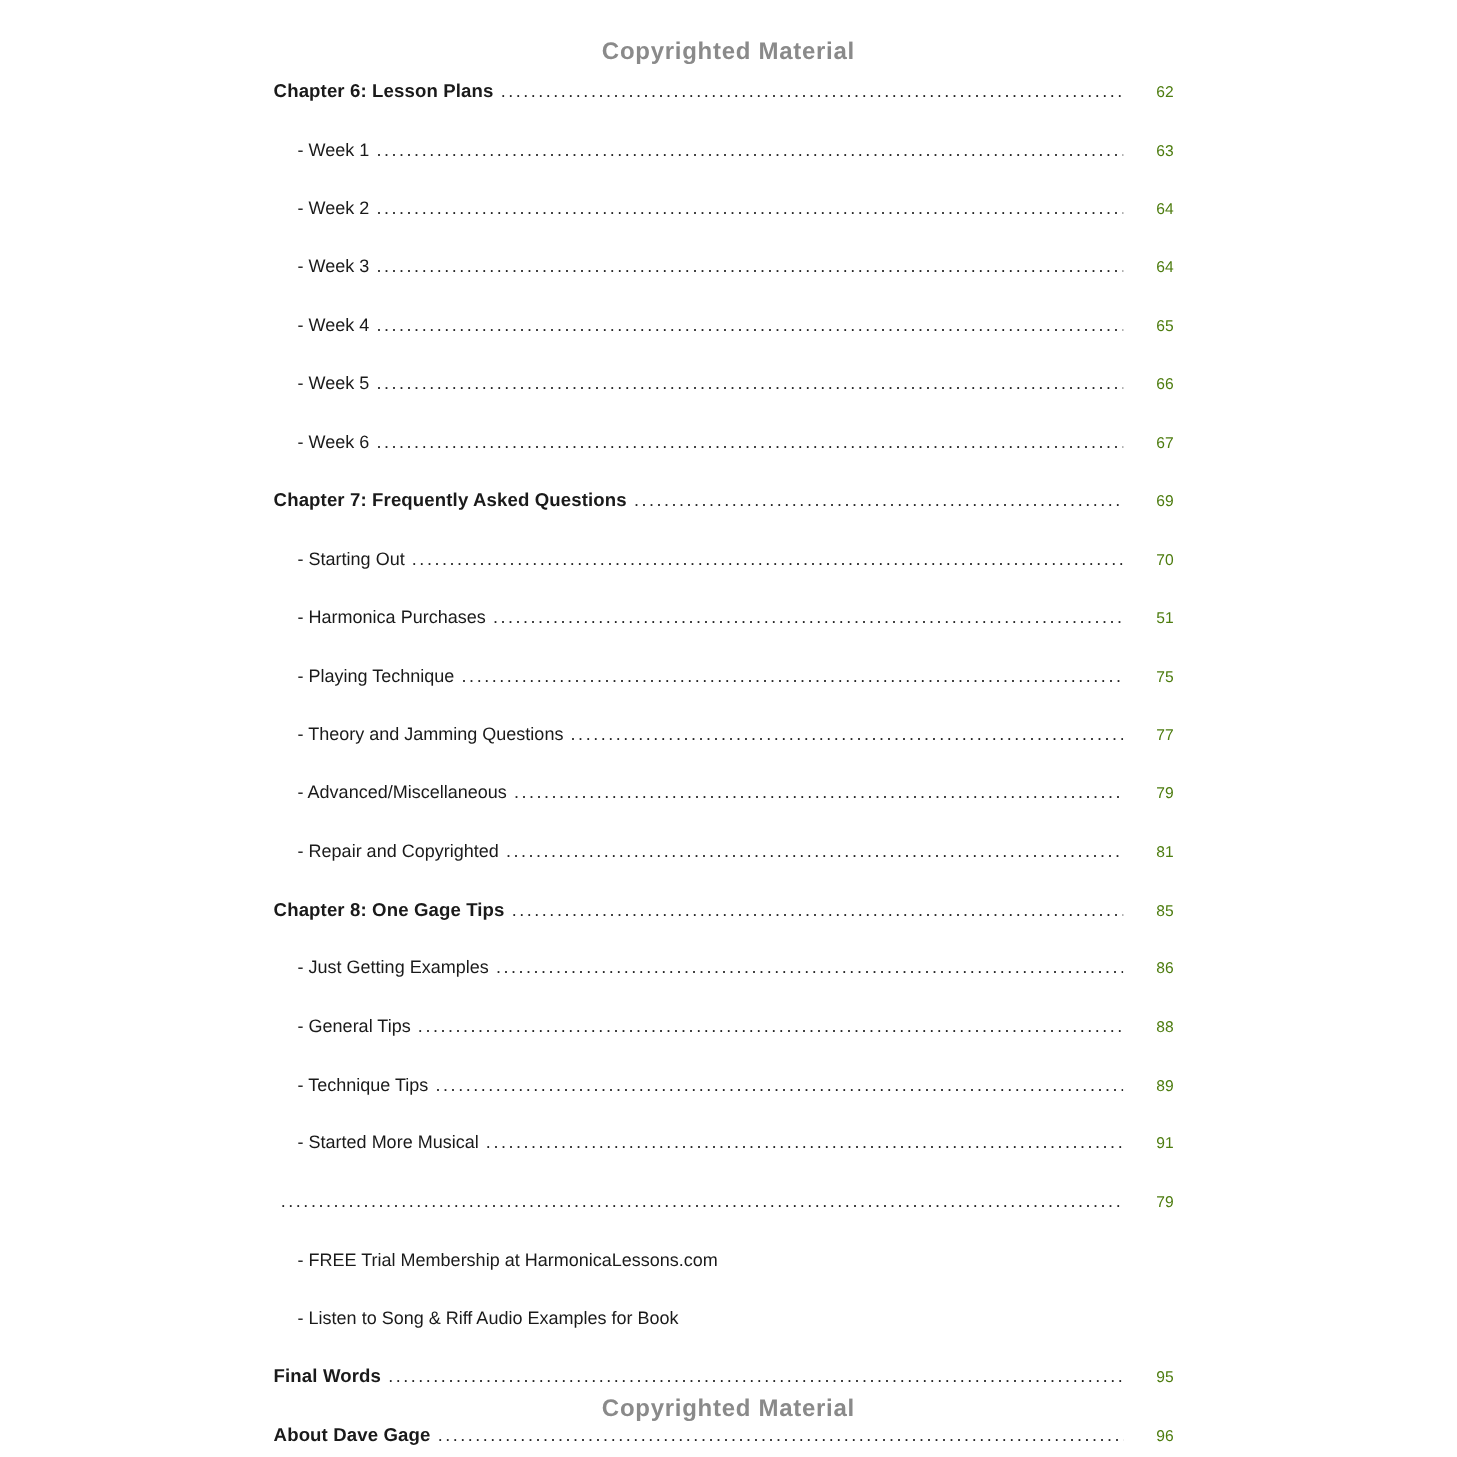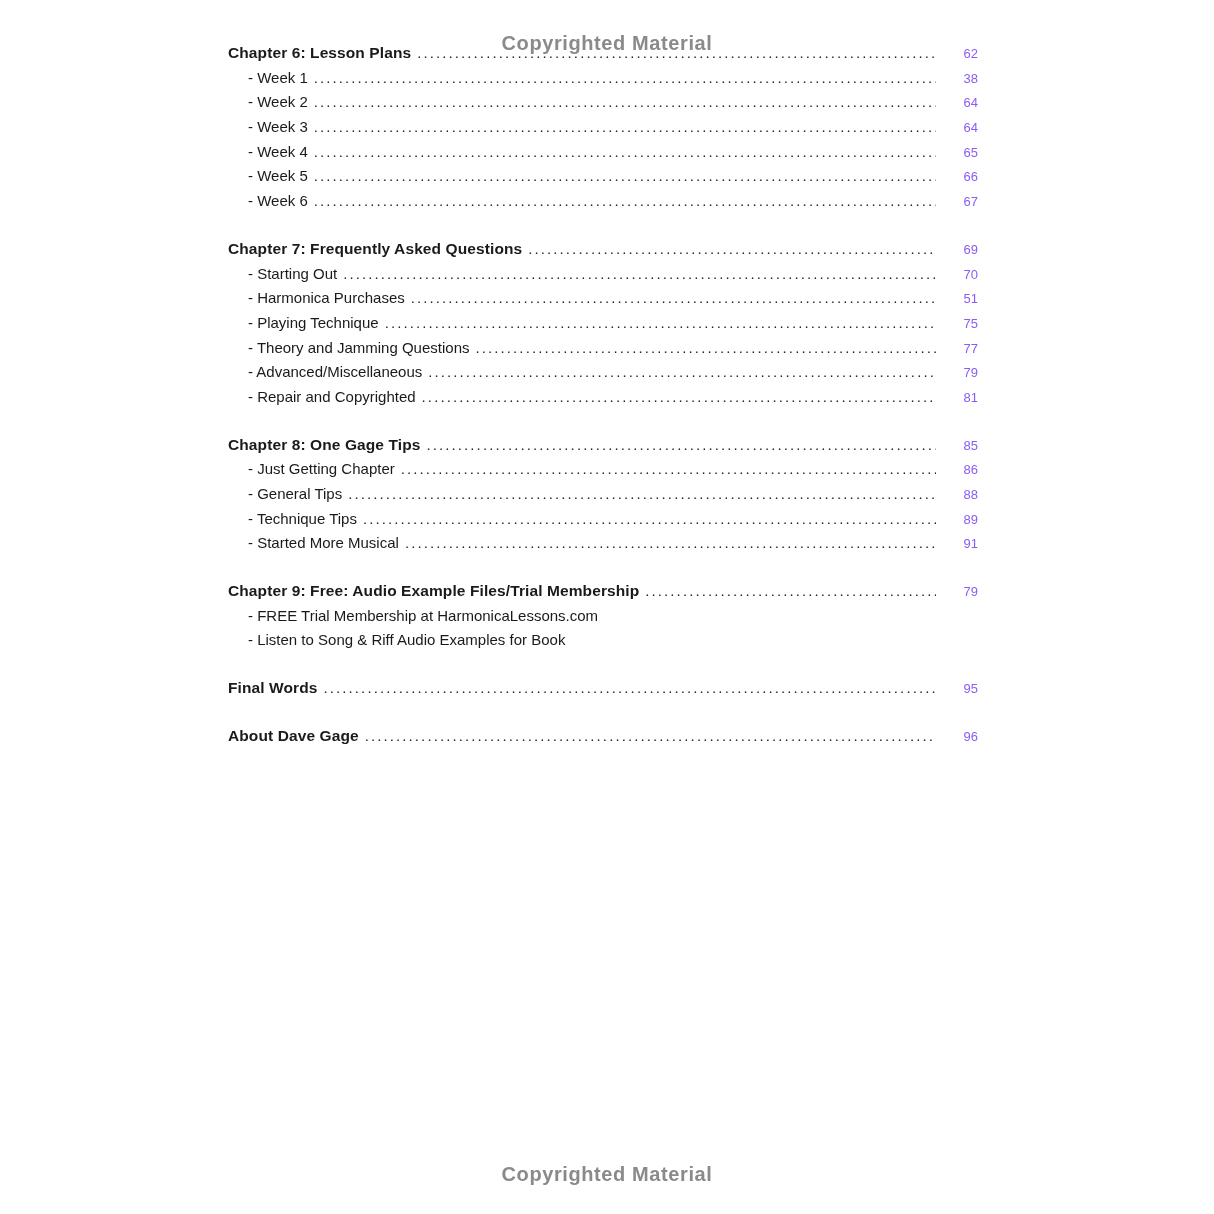--- a/index.html
+++ b/index.html
@@ -39,20 +39,21 @@
   }
   .section { margin-top: 23px; }
   .section:first-child { margin-top: 0; }
 
   .row {
     display: flex;
     align-items: baseline;
     height: 24.7px;
     font-size: 15px;
     white-space: nowrap;
+    margin-top: 24px;
   }
   .row.title-row .label {
     font-weight: bold;
     font-size: 15.5px;
     letter-spacing: 0.1px;
   }
   .row.item-row { padding-left: 20px; }
   .label { flex: 0 0 auto; }
   .dots {
     flex: 1 1 auto;
@@ -60,21 +61,21 @@
     padding-left: 6px;
     margin-right: 2px;
     font-size: 15px;
     letter-spacing: 2.1px;
     color: #262626;
   }
   .pageno {
     flex: 0 0 40px;
     text-align: right;
     font-size: 13px;
-    color: #8b5cf6;
+    color: #4d7c0f;
   }
   .row.no-leader .dots, .row.no-leader .pageno { visibility: hidden; }
 </style>
 </head>
 <body>
 
 <div class="page">
 
   <div class="watermark top">Copyrighted Material</div>
 
@@ -82,21 +83,21 @@
 
     <div class="section">
       <div class="row title-row">
         <span class="label">Chapter 6: Lesson Plans</span>
         <span class="dots">............................................................................................................................................................................................................................................................................................................</span>
         <span class="pageno">62</span>
       </div>
       <div class="row item-row">
         <span class="label">- Week 1</span>
         <span class="dots">............................................................................................................................................................................................................................................................................................................</span>
-        <span class="pageno">38</span>
+        <span class="pageno">63</span>
       </div>
       <div class="row item-row">
         <span class="label">- Week 2</span>
         <span class="dots">............................................................................................................................................................................................................................................................................................................</span>
         <span class="pageno">64</span>
       </div>
       <div class="row item-row">
         <span class="label">- Week 3</span>
         <span class="dots">............................................................................................................................................................................................................................................................................................................</span>
         <span class="pageno">64</span>
@@ -156,21 +157,21 @@
       </div>
     </div>
 
     <div class="section">
       <div class="row title-row">
         <span class="label">Chapter 8: One Gage Tips</span>
         <span class="dots">............................................................................................................................................................................................................................................................................................................</span>
         <span class="pageno">85</span>
       </div>
       <div class="row item-row">
-        <span class="label">- Just Getting Chapter</span>
+        <span class="label">- Just Getting Examples</span>
         <span class="dots">............................................................................................................................................................................................................................................................................................................</span>
         <span class="pageno">86</span>
       </div>
       <div class="row item-row">
         <span class="label">- General Tips</span>
         <span class="dots">............................................................................................................................................................................................................................................................................................................</span>
         <span class="pageno">88</span>
       </div>
       <div class="row item-row">
         <span class="label">- Technique Tips</span>
@@ -179,21 +180,20 @@
       </div>
       <div class="row item-row">
         <span class="label">- Started More Musical</span>
         <span class="dots">............................................................................................................................................................................................................................................................................................................</span>
         <span class="pageno">91</span>
       </div>
     </div>
 
     <div class="section">
       <div class="row title-row">
-        <span class="label">Chapter 9: Free: Audio Example Files/Trial Membership</span>
         <span class="dots">............................................................................................................................................................................................................................................................................................................</span>
         <span class="pageno">79</span>
       </div>
       <div class="row item-row no-leader">
         <span class="label">- FREE Trial Membership at HarmonicaLessons.com</span>
         <span class="dots"></span>
         <span class="pageno"></span>
       </div>
       <div class="row item-row no-leader">
         <span class="label">- Listen to Song &amp; Riff Audio Examples for Book</span>

